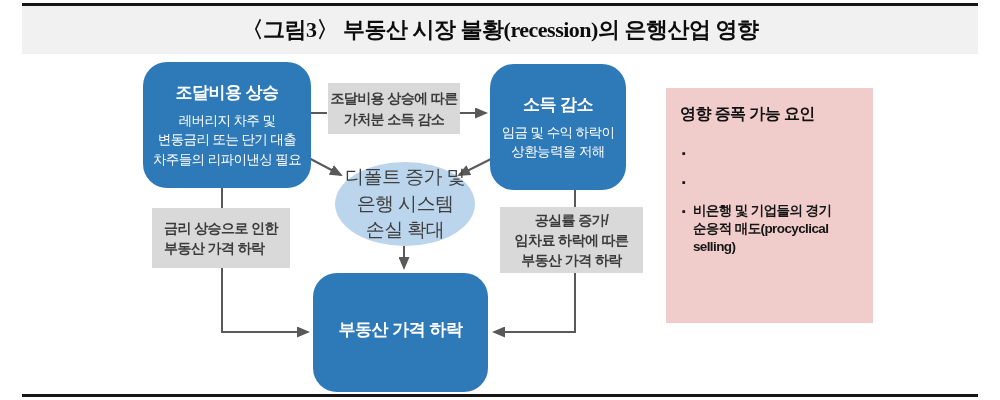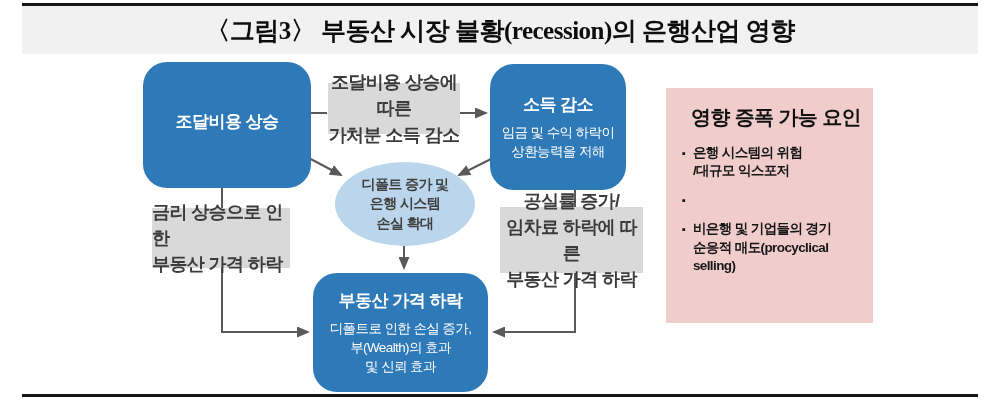--- a/index.html
+++ b/index.html
@@ -4,35 +4,35 @@
 <style>
   html,body{margin:0;padding:0;background:#fff;}
   .stage{position:relative;width:1000px;height:400px;background:#fff;overflow:hidden;
          font-family:"Liberation Sans","DejaVu Sans",sans-serif;}
   .rule{position:absolute;left:22px;width:956px;background:#161616;}
   .rule-top{top:3px;height:3px;}
   .rule-bottom{top:394px;height:3px;}
   .title-band{position:absolute;left:22px;top:6px;width:956px;height:48px;
               background:#F1F1F1;display:flex;align-items:center;justify-content:center;}
   .fig-title{font-family:"Liberation Serif","DejaVu Serif",serif;font-weight:bold;
-             font-size:25px;color:#0d0d0d;letter-spacing:-0.5px;white-space:nowrap;}
+             font-size:22px;color:#0d0d0d;letter-spacing:-0.5px;white-space:nowrap;}
   .connectors{position:absolute;left:0;top:0;pointer-events:none;}
   .node{position:absolute;box-sizing:border-box;display:flex;flex-direction:column;
         align-items:center;justify-content:center;text-align:center;}
   .blue{background:var(--blue,#2E79B7);border-radius:24px;color:#fff;}
   .node-title{font-weight:bold;font-size:17px;letter-spacing:-0.5px;margin-bottom:7px;color:#fff;}
   .node-body{font-size:13.5px;line-height:1.42;letter-spacing:-0.6px;white-space:pre-line;color:#fff;}
-  .graybox{background:var(--gray,#D9D9D9);color:#3b3b3b;font-weight:600;font-size:18px;
+  .graybox{background:var(--gray,#D9D9D9);color:#3b3b3b;font-weight:600;font-size:14px;
            line-height:1.45;letter-spacing:-0.6px;white-space:pre-line;}
   .ellipse{background:var(--light_blue,#BBD6EC);border-radius:50%;color:#3f3f3f;
-           font-weight:700;font-size:14px;line-height:1.4;letter-spacing:-0.6px;white-space:pre-line;}
+           font-weight:400;font-size:19px;line-height:1.4;letter-spacing:-0.6px;white-space:pre-line;}
   .amp{position:absolute;left:666px;top:88px;width:207px;height:235px;box-sizing:border-box;
        background:var(--pink,#F0CCCB);padding:16px 12px 10px 14px;}
-  .amp-title{font-weight:bold;font-size:20px;color:#111;text-align:right;
-             letter-spacing:-0.6px;margin-bottom:13px;}
+  .amp-title{font-weight:bold;font-size:16px;color:#111;text-align:left;
+             letter-spacing:-0.6px;margin-bottom:19px;}
   .amp-item{display:flex;align-items:flex-start;margin-bottom:11px;}
   .bullet{font-size:11px;line-height:18px;color:#111;margin:0 7px 0 2px;flex:0 0 auto;}
   .amp-text{font-size:13.5px;line-height:1.35;letter-spacing:-0.6px;color:#161616;
             white-space:pre-line;font-weight:600;}
   #n-funding{left:143px;top:62px;width:168px;height:126px;padding:6px 4px;}
   #n-disposable{left:328px;top:83px;width:132px;height:51px;display:flex;align-items:center;
                 justify-content:center;text-align:center;}
   #n-income{left:490px;top:64px;width:136px;height:126px;padding:20px 4px;}
   #n-default{left:335px;top:162px;width:140px;height:84px;display:flex;align-items:center;
              justify-content:center;text-align:center;}
@@ -63,20 +63,23 @@
     <line x1="460" y1="113" x2="486" y2="113" stroke="#595959" stroke-width="2" marker-end="url(#ah)"></line>
     <line x1="305" y1="156" x2="341" y2="175" stroke="#595959" stroke-width="2" marker-end="url(#ah)"></line>
     <line x1="495" y1="157" x2="459" y2="175" stroke="#595959" stroke-width="2" marker-end="url(#ah)"></line>
     <line x1="404" y1="246" x2="404" y2="268" stroke="#595959" stroke-width="2" marker-end="url(#ah)"></line>
     <polyline points="222,188 222,332 308,332" fill="none" stroke="#595959" stroke-width="2" marker-end="url(#ah)"></polyline>
     <polyline points="575,190 575,332 494,332" fill="none" stroke="#595959" stroke-width="2" marker-end="url(#ah)"></polyline>
   </svg>
 
   <div class="node blue" id="n-funding">
     <div class="node-title">조달비용 상승</div>
+    <div class="node-body">레버리지 차주 및
+변동금리 또는 단기 대출
+차주들의 리파이낸싱 필요</div>
   </div>
 
   <div class="node graybox" id="n-disposable">조달비용 상승에 따른
 가처분 소득 감소</div>
 
   <div class="node blue" id="n-income">
     <div class="node-title">소득 감소</div>
     <div class="node-body">임금 및 수익 하락이
 상환능력을 저해</div>
   </div>
@@ -87,31 +90,26 @@
 
   <div class="node graybox" id="n-rate">금리 상승으로 인한
 부동산 가격 하락</div>
 
   <div class="node graybox" id="n-vacancy">공실률 증가/
 임차료 하락에 따른
 부동산 가격 하락</div>
 
   <div class="node blue" id="n-pricefall">
     <div class="node-title">부동산 가격 하락</div>
-    <div class="node-body">디폴트로 인한 손실 증가,
-부(Wealth)의 효과
-및 신뢰 효과</div>
   </div>
 
   <div class="amp">
     <div class="amp-title">영향 증폭 가능 요인</div>
     <div class="amp-item">
       <span class="bullet">▪</span>
-      <span class="amp-text">은행 시스템의 위험
-/대규모 익스포저</span>
     </div>
     <div class="amp-item">
       <span class="bullet">▪</span>
     </div>
     <div class="amp-item">
       <span class="bullet">▪</span>
       <span class="amp-text">비은행 및 기업들의 경기
 순응적 매도(procyclical
 selling)</span>
     </div>

